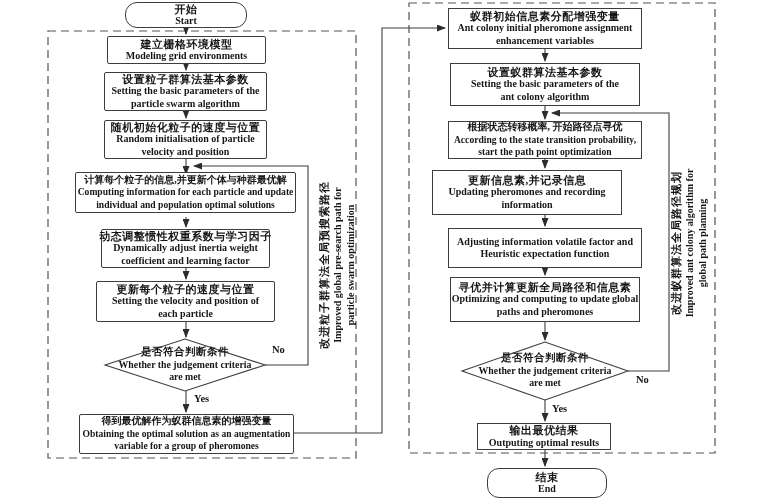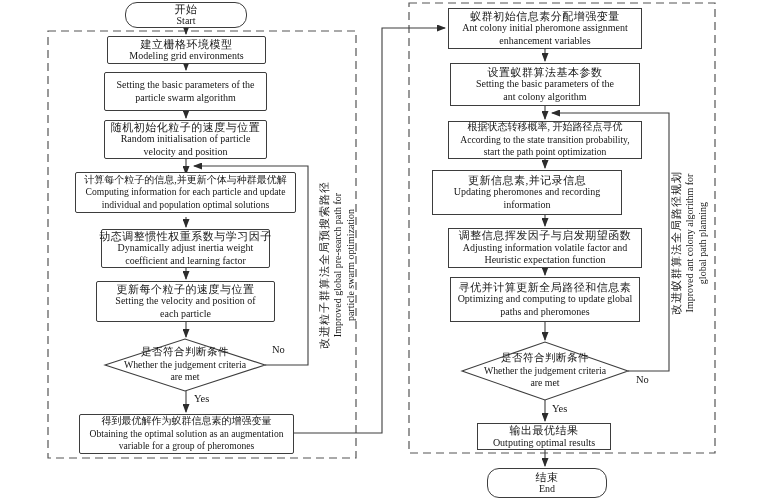--- a/index.html
+++ b/index.html
@@ -1,19 +1,19 @@
 <!DOCTYPE html>
 <html><head>
 <meta charset="utf-8">
 <title>Flowchart</title>
 <style>
   html,body{margin:0;padding:0;background:#fff;}
   #canvas{
     position:relative;width:766px;height:500px;background:#fff;overflow:hidden;
-    font-family:"Liberation Serif","DejaVu Serif",serif;color:#161616;
+    font-family:"Liberation Serif","DejaVu Serif",serif;color:#161616;font-weight:bold;
   }
   #wires{position:absolute;left:0;top:0;z-index:1;}
   .node{
     position:absolute;z-index:2;box-sizing:border-box;
     border:1px solid #3d3d3d;background:#fff;
     display:flex;flex-direction:column;align-items:center;justify-content:center;
     text-align:center;line-height:12.5px;
   }
   .round{border-radius:2px;}
   .terminal{border-radius:12px;}
@@ -86,20 +86,21 @@
     <span class="zh">开始</span>
     <span class="en">Start</span>
   </div>
 
   <div class="node round" style="left:107px;top:36px;width:159px;height:28px">
     <span class="zh">建立栅格环境模型</span>
     <span class="en">Modeling grid environments</span>
   </div>
 
   <div class="node round" style="left:104px;top:72px;width:163px;height:39px">
+    <span class="zh">设置粒子群算法基本参数</span>
     <span class="en">Setting the basic parameters of the
 particle swarm algorithm</span>
   </div>
 
   <div class="node round" style="left:104px;top:120px;width:163px;height:39px">
     <span class="zh">随机初始化粒子的速度与位置</span>
     <span class="en">Random initialisation of particle
 velocity and position</span>
   </div>
 
@@ -151,21 +152,20 @@
 start the path point optimization</span>
   </div>
 
   <div class="node" style="left:432px;top:170px;width:190px;height:45px">
     <span class="zh">更新信息素,并记录信息</span>
     <span class="en">Updating pheromones and recording
 information</span>
   </div>
 
   <div class="node" style="left:448px;top:228px;width:194px;height:40px">
-    <span class="zh">调整信息挥发因子与启发期望函数</span>
     <span class="en">Adjusting information volatile factor and
 Heuristic expectation function</span>
   </div>
 
   <div class="node" style="left:450px;top:277px;width:190px;height:45px">
     <span class="zh">寻优并计算更新全局路径和信息素</span>
     <span class="en">Optimizing and computing to update global
 paths and pheromones</span>
   </div>
 

